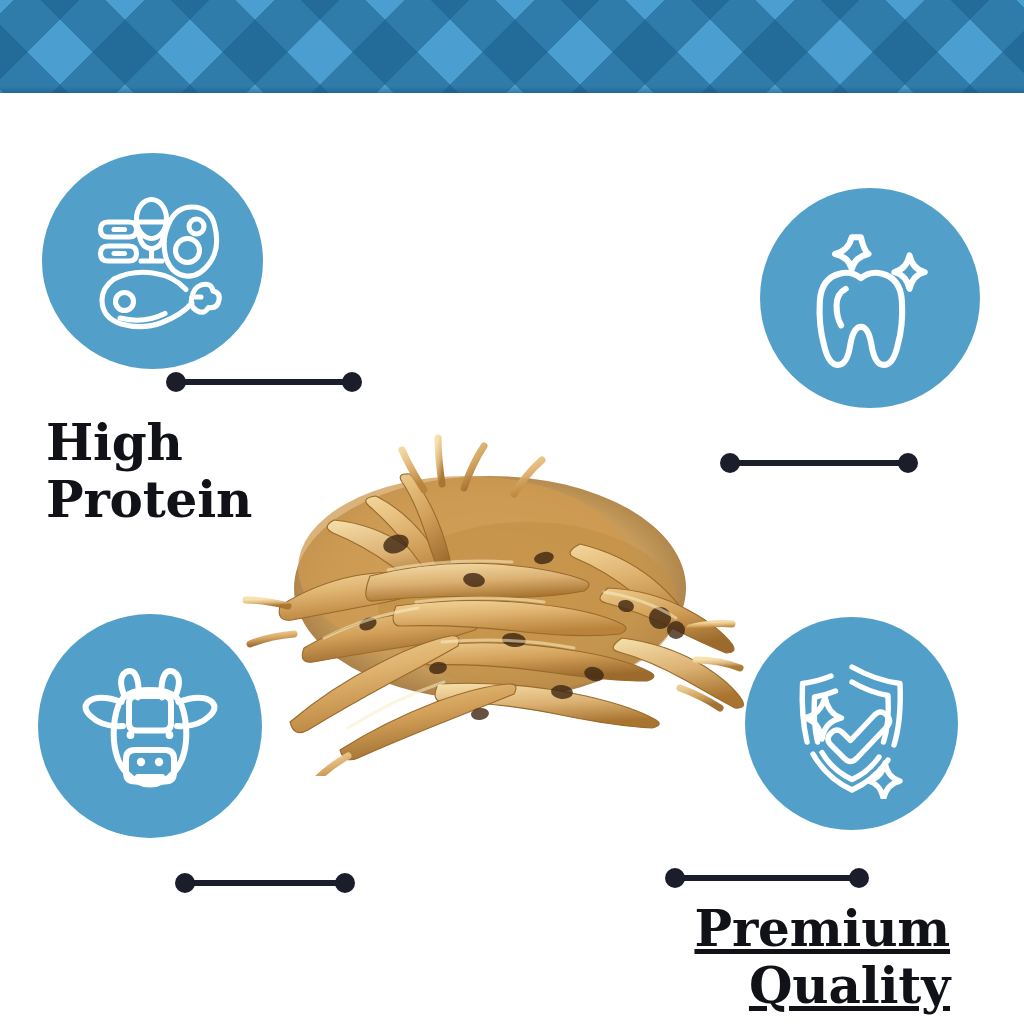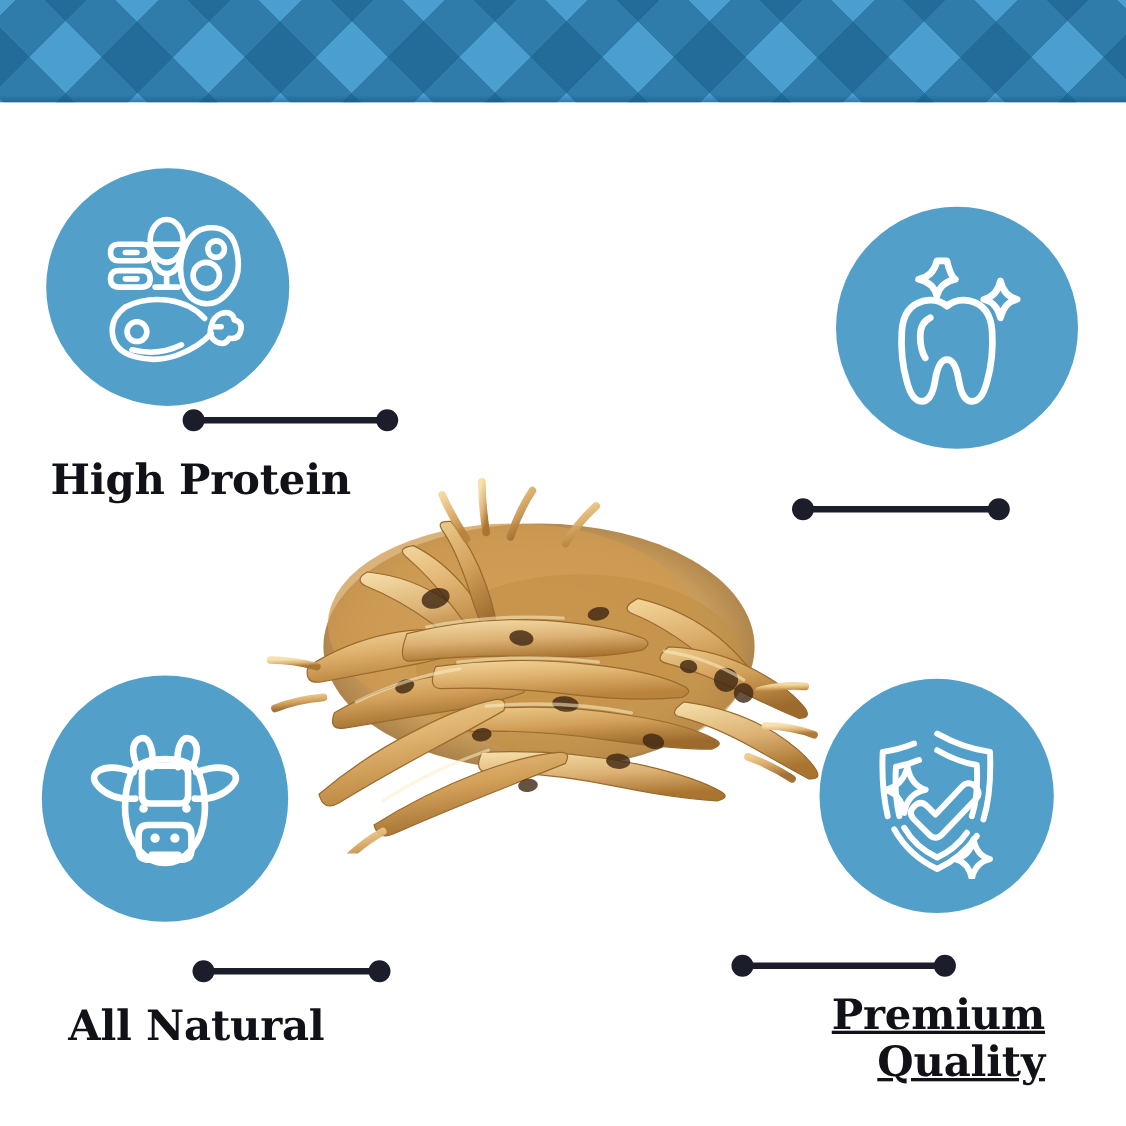--- a/index.html
+++ b/index.html
@@ -56,21 +56,21 @@
   }
   .divider .dot.left{left:0;}
   .divider .dot.right{right:0;}
 
   
   .feature-label{
     position:absolute;
     color:#111218;
     font-family:"DejaVu Serif", serif;
     font-weight:700;
-    font-size:38px;
+    font-size:50px;
     line-height:1.14;
     letter-spacing:-0.2px;
     white-space:pre-line;
   }
   .label-left{text-align:left;}
   .label-center{text-align:center;}
   .label-right{text-align:right;}
 
   
   #product-photo{
@@ -258,21 +258,20 @@
       <path d="M42 84 h16"></path>
     </svg>
   </div>
 
   <div class="divider" style="left:175px;top:873px;width:180px;">
     <div class="bar"></div>
     <div class="dot left"></div>
     <div class="dot right"></div>
   </div>
 
-  <div class="feature-label label-left" style="left:62px;top:910px;width:330px;">All Natural</div>
 
   <div class="feature-circle" style="left:745px;top:617px;width:213px;height:213px;">
     <svg width="150" height="150" viewBox="0 0 100 100" fill="none" stroke="#ffffff" stroke-width="3.6" stroke-linecap="round" stroke-linejoin="round">
 
       <path d="M50 12 q16 9 32 11 q1 25 -4 41"></path>
       <path d="M74 74 q-9 13 -24 20 q-17 -8 -26 -24"></path>
       <path d="M20 62 q-4 -17 -3 -39 q9 -1 19 -5"></path>
 
       <path d="M50 22 q12 7 24 9 q1 19 -3 31"></path>
       <path d="M68 72 q-7 10 -18 15 q-13 -6 -20 -18"></path>

